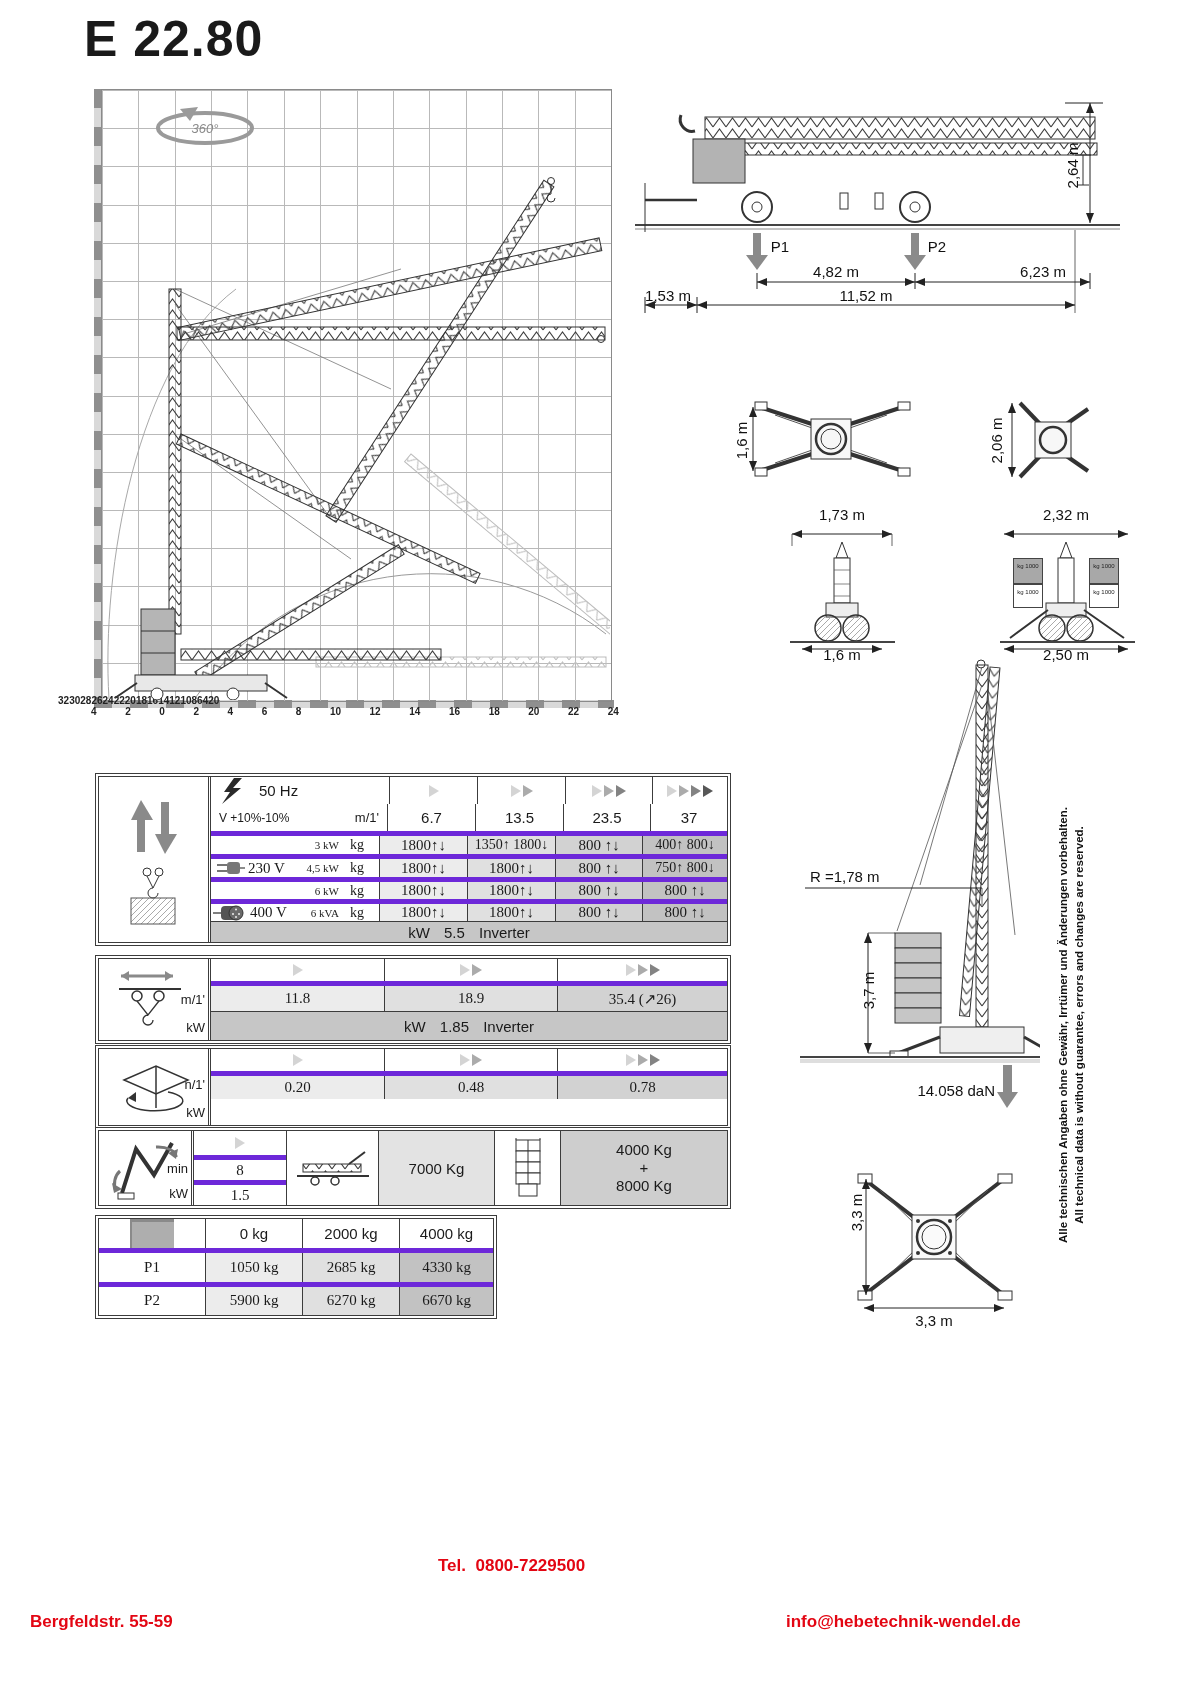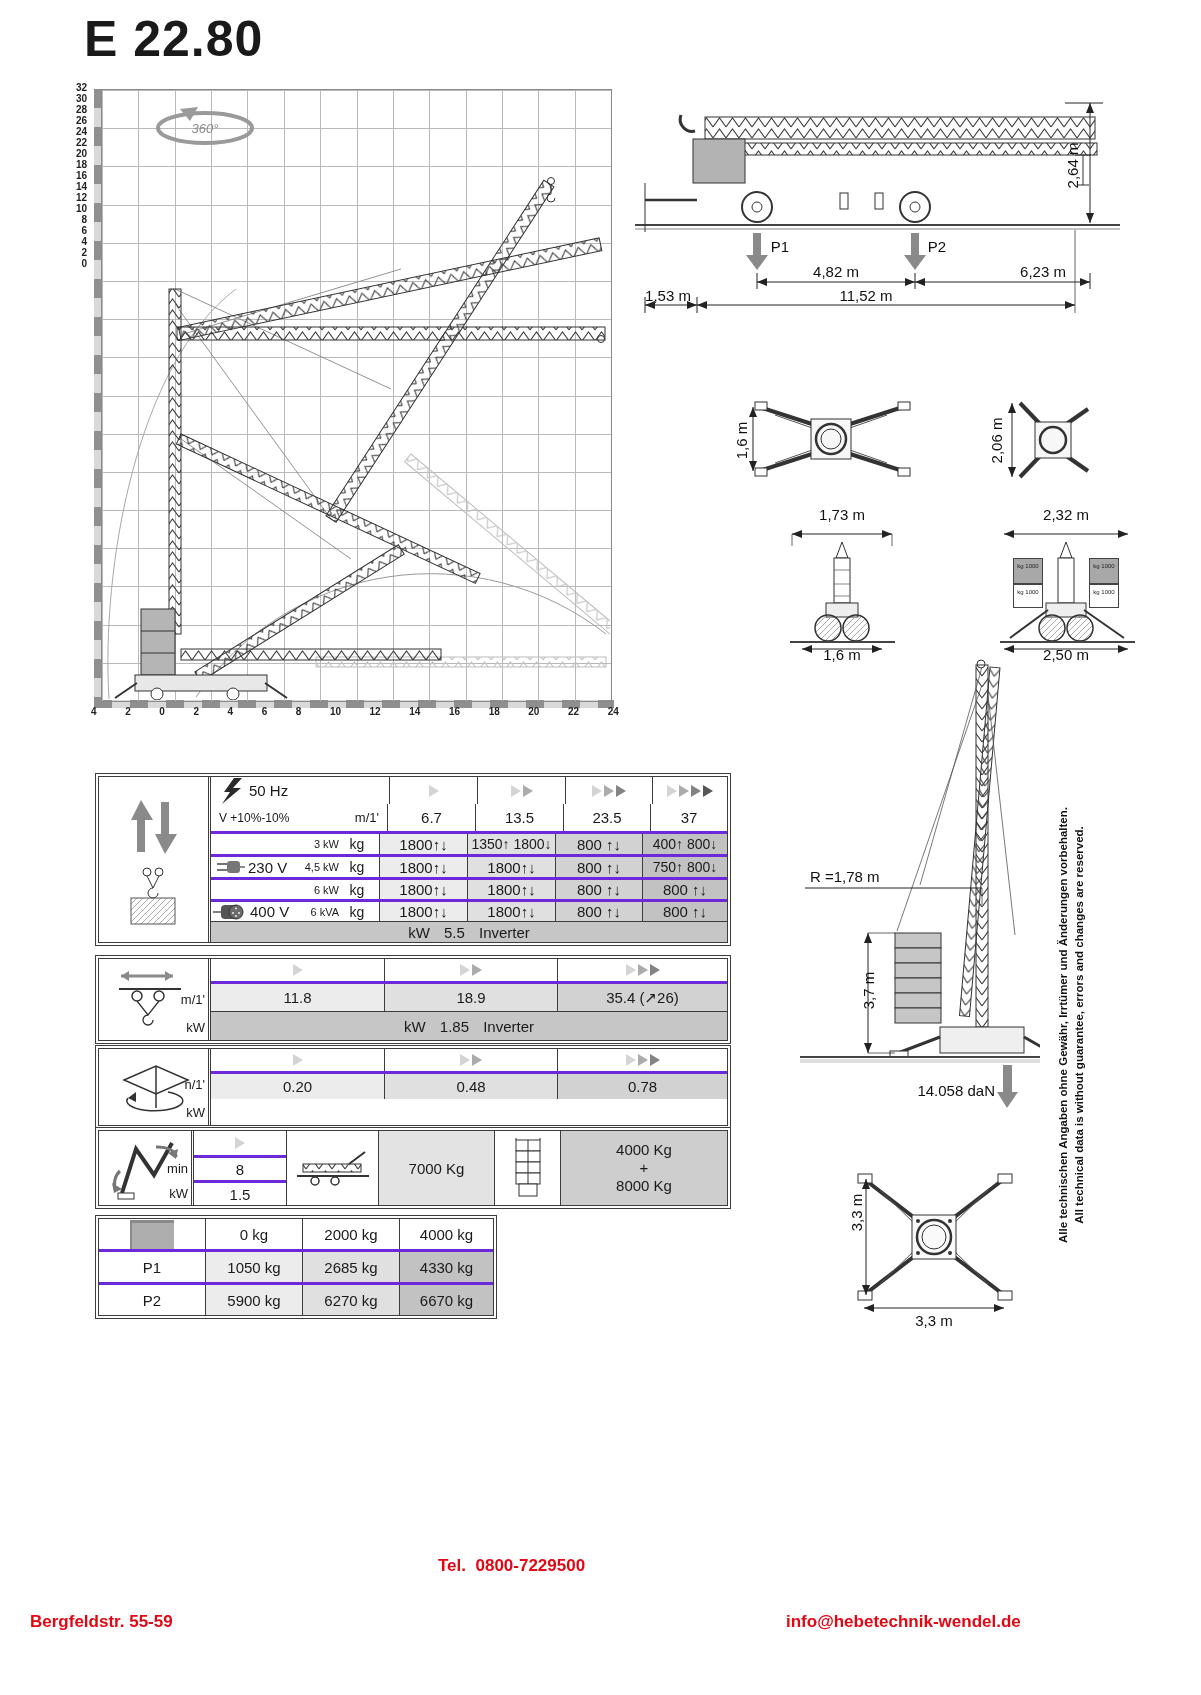--- a/index.html
+++ b/index.html
@@ -10,21 +10,21 @@
   #title{left:84px;top:10px;font-size:50px;font-weight:600;letter-spacing:1px;}
   
   #plot{left:101px;top:89px;width:509px;height:611px;border:1px solid #8a8a8a;
         background-image:
           repeating-linear-gradient(to right,#b9b9b9 0 1px,transparent 1px 36.36px),
           repeating-linear-gradient(to bottom,#b9b9b9 0 1px,transparent 1px 38.19px);}
   #ystripe{left:94px;top:89px;width:7px;height:612px;
         background:repeating-linear-gradient(to bottom,#8f8f8f 0 19px,#d9d9d9 19px 38px);}
   #xstripe{left:94px;top:700px;width:520px;height:8px;
         background:repeating-linear-gradient(to right,#8f8f8f 0 18px,#d9d9d9 18px 36px);}
-  #yticks{left:58px;top:82px;width:32px;height:624px;display:flex;flex-direction:column;
+  #yticks{left:58px;top:82px;width:32px;height:624px;display:flex;flex-direction:row;
           align-items:flex-end;padding-right:3px;box-sizing:border-box;}
   #yticks span,#xticks span{font-size:10px;font-weight:bold;color:#222;}
   #xticks{left:91px;top:706px;width:528px;display:flex;justify-content:space-between;}
   #rot360{left:150px;top:105px;}
   
   .dim{position:absolute;font-size:15px;color:#111;text-align:center;white-space:nowrap;}
   .rot{transform:rotate(-90deg);}
   .kgblock{position:absolute;width:30px;font-size:6px;line-height:7px;text-align:center;
            border:1px solid #444;box-sizing:border-box;padding-top:4px;color:#222;}
   
@@ -35,21 +35,21 @@
   .unitlbls{position:absolute;right:3px;top:0;height:100%;display:flex;flex-direction:column;
             justify-content:flex-end;align-items:flex-end;font-size:13px;}
   .tri{display:inline-block;width:0;height:0;border-top:6px solid transparent;
        border-bottom:6px solid transparent;border-left:10px solid #999;margin:0 1px;}
   .arrowcell{display:flex;align-items:center;justify-content:center;}
   .vcell{display:flex;align-items:center;justify-content:center;font-size:15px;}
   .shade1{background:#ececec;}.shade2{background:#e0e0e0;}.shade3{background:#d2d2d2;}.shade4{background:#c2c2c2;}
   .footrow{background:#c6c6c6;display:flex;align-items:center;justify-content:center;
            font-size:15px;word-spacing:10px;border-top:1px solid #3c3c3c;}
   .bl{border-left:1px solid #3c3c3c;box-sizing:border-box;}
-  .bt{border-top:3px solid #6d28d9;box-sizing:border-box;}
+  .bt{border-top:5px solid #6d28d9;box-sizing:border-box;font-family:Liberation Serif, serif;}
   .hlabel{display:flex;align-items:center;font-size:12px;}
   .small{font-size:11px;}
   
   .red{position:absolute;color:#e30613;font-weight:bold;font-size:17px;line-height:28px;white-space:pre;}
   
   #discl{left:807px;top:1008px;width:530px;height:34px;transform:rotate(-90deg);
          font-size:11.5px;font-weight:bold;text-align:center;line-height:16px;color:#111;}
   svg{position:absolute;overflow:hidden;}
   svg.inline{position:static;}
 </style>
@@ -286,21 +286,21 @@
       <rect x="12" y="108" width="44" height="26" fill="url(#hatch)" stroke="#555"></rect>
     </svg>
   </div>
   <div style="flex:1;display:flex;flex-direction:column">
 
     <div style="display:flex;height:27px">
       <div class="hlabel" style="width:168px;padding-left:10px">
         <svg class="inline" width="22" height="26" viewBox="0 0 22 26">
           <polygon points="13,0 3,14 9,14 1,26 20,10 12,10 21,0" fill="#2a2a2a"></polygon>
         </svg>
-        <span style="font-size:15px;margin-left:6px">50 Hz</span>
+        <span style="font-size:15px;margin-left:16px">50 Hz</span>
       </div>
       <div class="arrowcell bl" style="width:88px">
             <span class="tri" style="border-left-color: rgb(212, 212, 212);"></span>
           </div>
       <div class="arrowcell bl" style="width:88px">
             <span class="tri" style="border-left-color: rgb(212, 212, 212);"></span>
             <span class="tri" style="border-left-color: rgb(171, 171, 171);"></span>
           </div>
       <div class="arrowcell bl" style="width:87px">
             <span class="tri" style="border-left-color: rgb(212, 212, 212);"></span>

